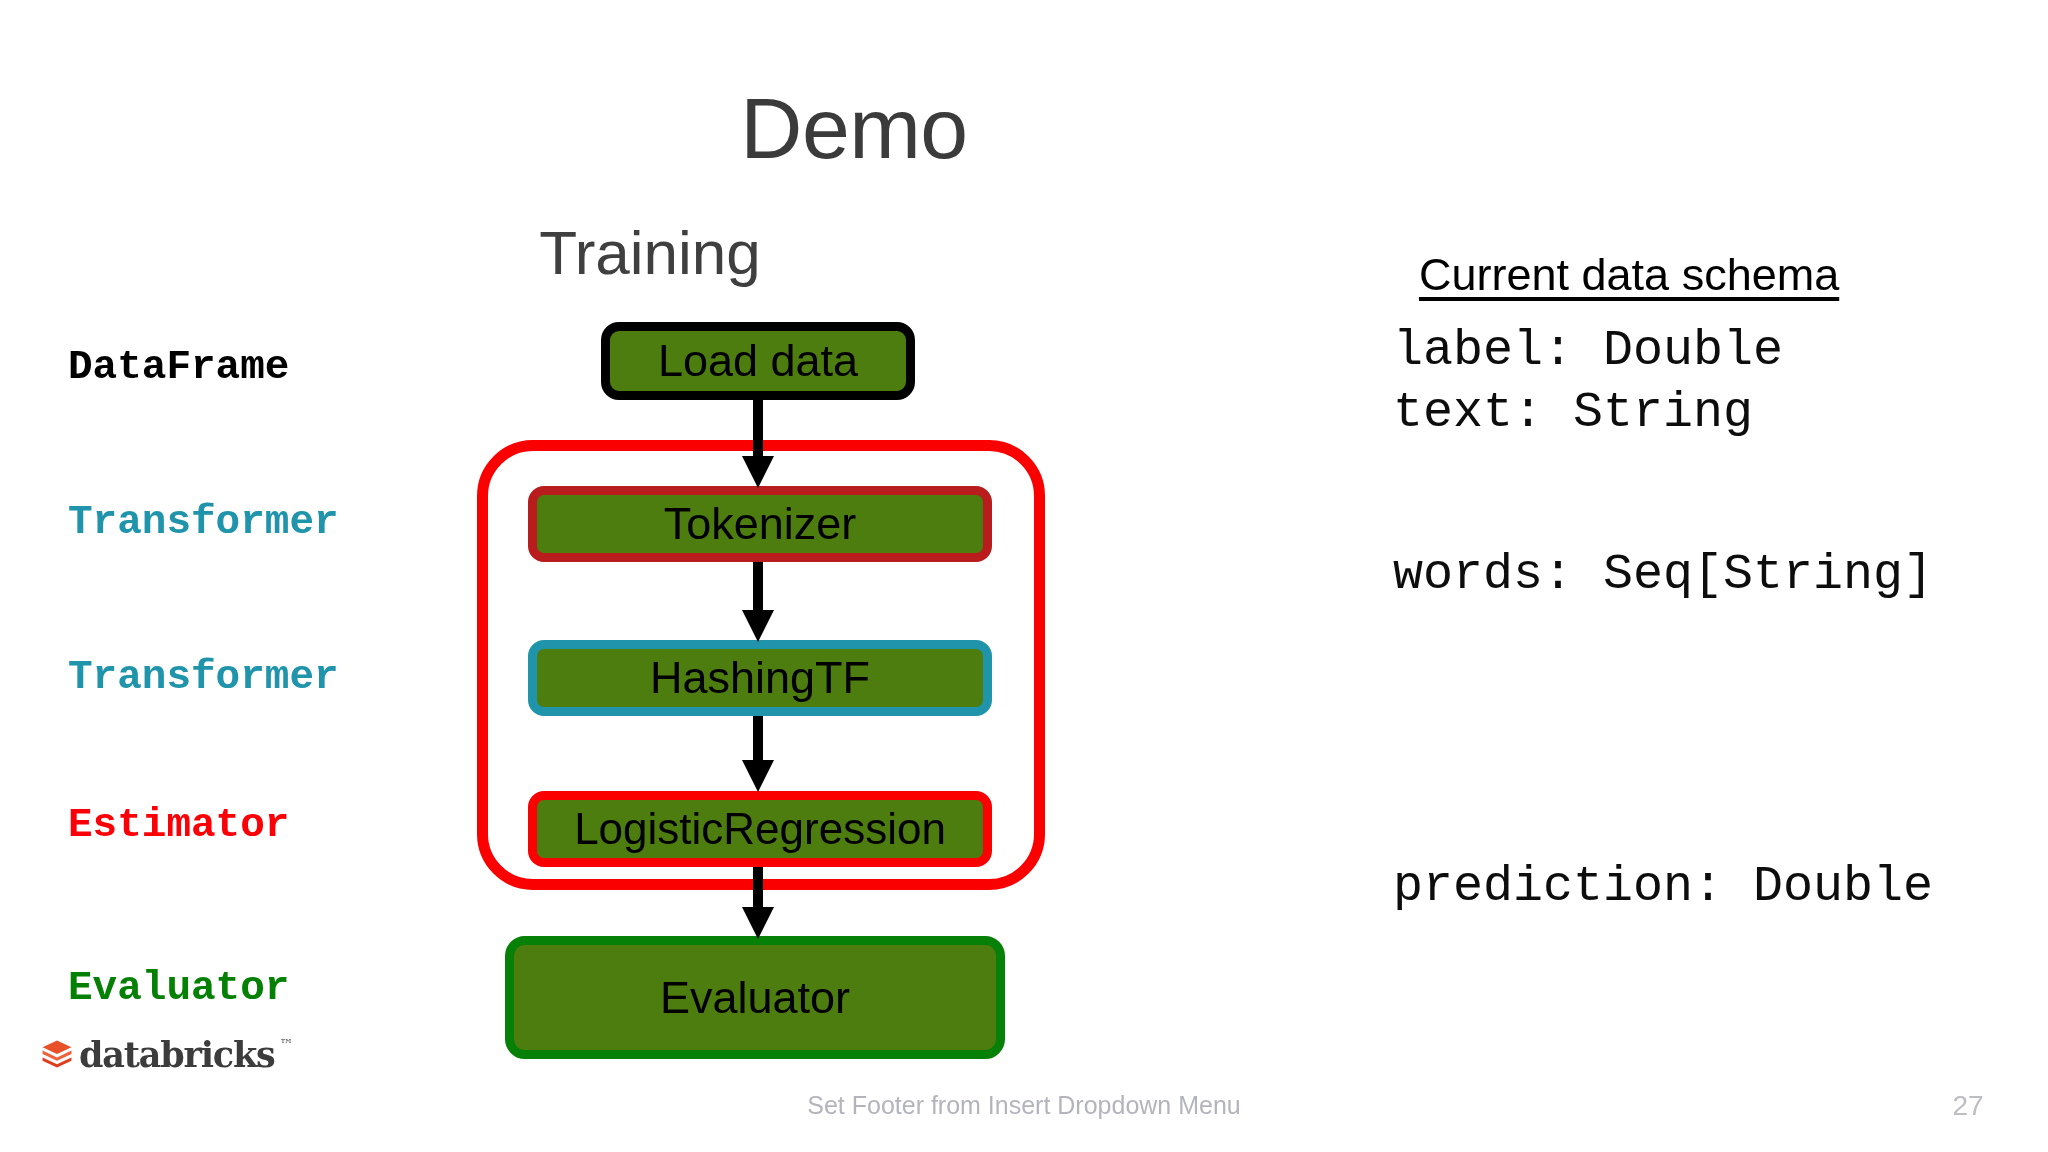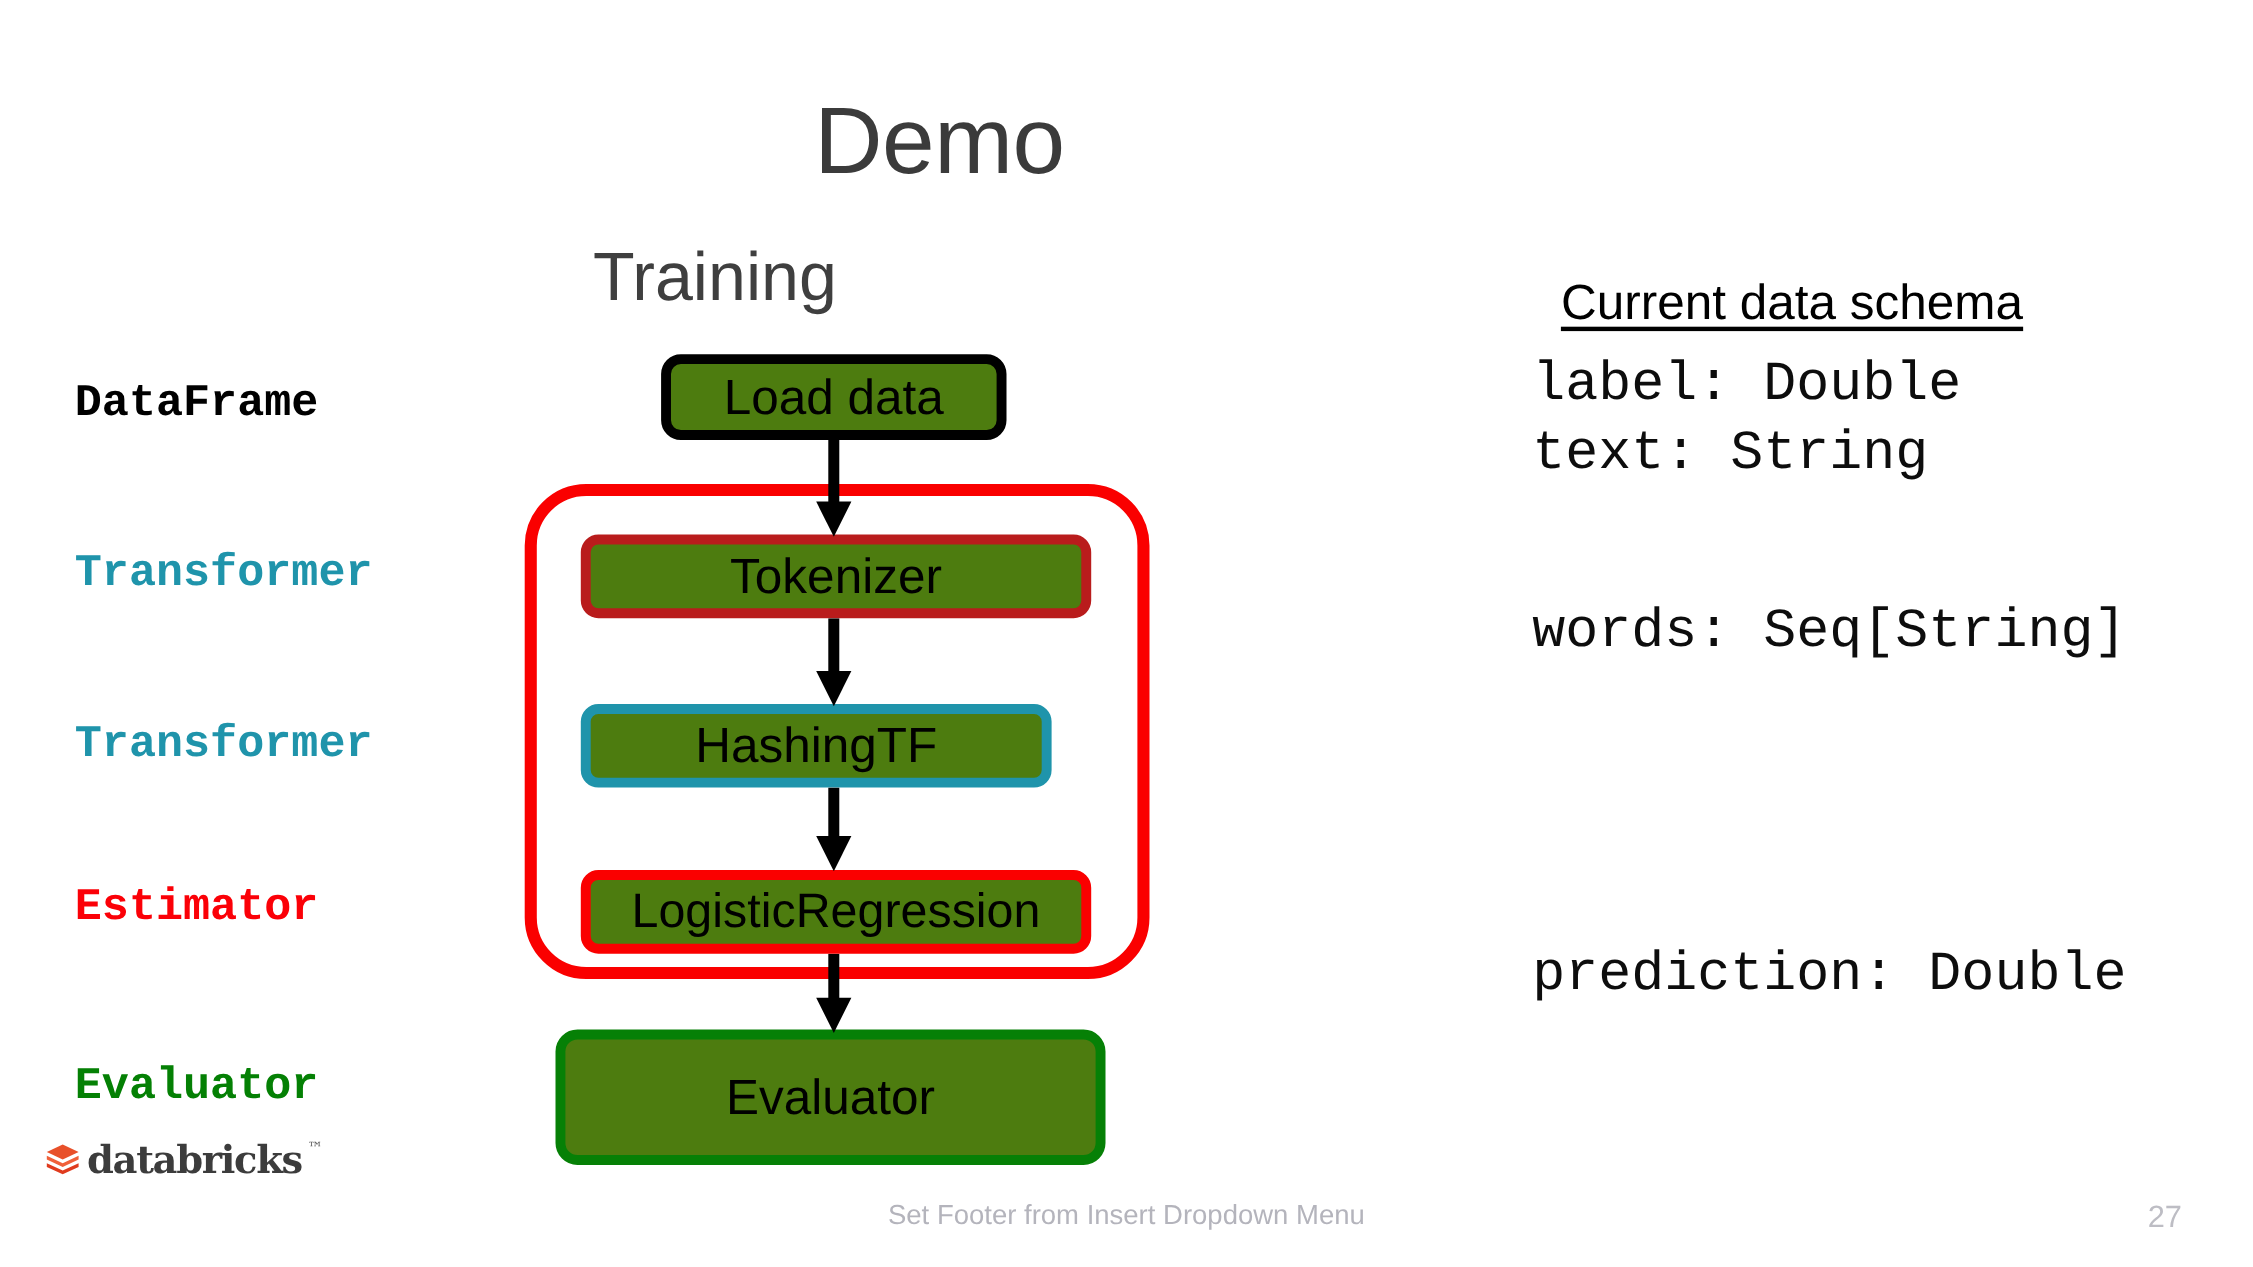--- a/index.html
+++ b/index.html
@@ -112,21 +112,21 @@
     top: 486px;
     width: 464px;
     height: 76px;
     border: 9px solid #b91c1c;
     border-radius: 16px;
   }
 
   #box-hashingtf {
     left: 528px;
     top: 640px;
-    width: 428px;
+    width: 464px;
     height: 76px;
     border: 9px solid #1f94ab;
     border-radius: 16px;
   }
 
   #box-logisticregression {
     left: 528px;
     top: 791px;
     width: 464px;
     height: 76px;

